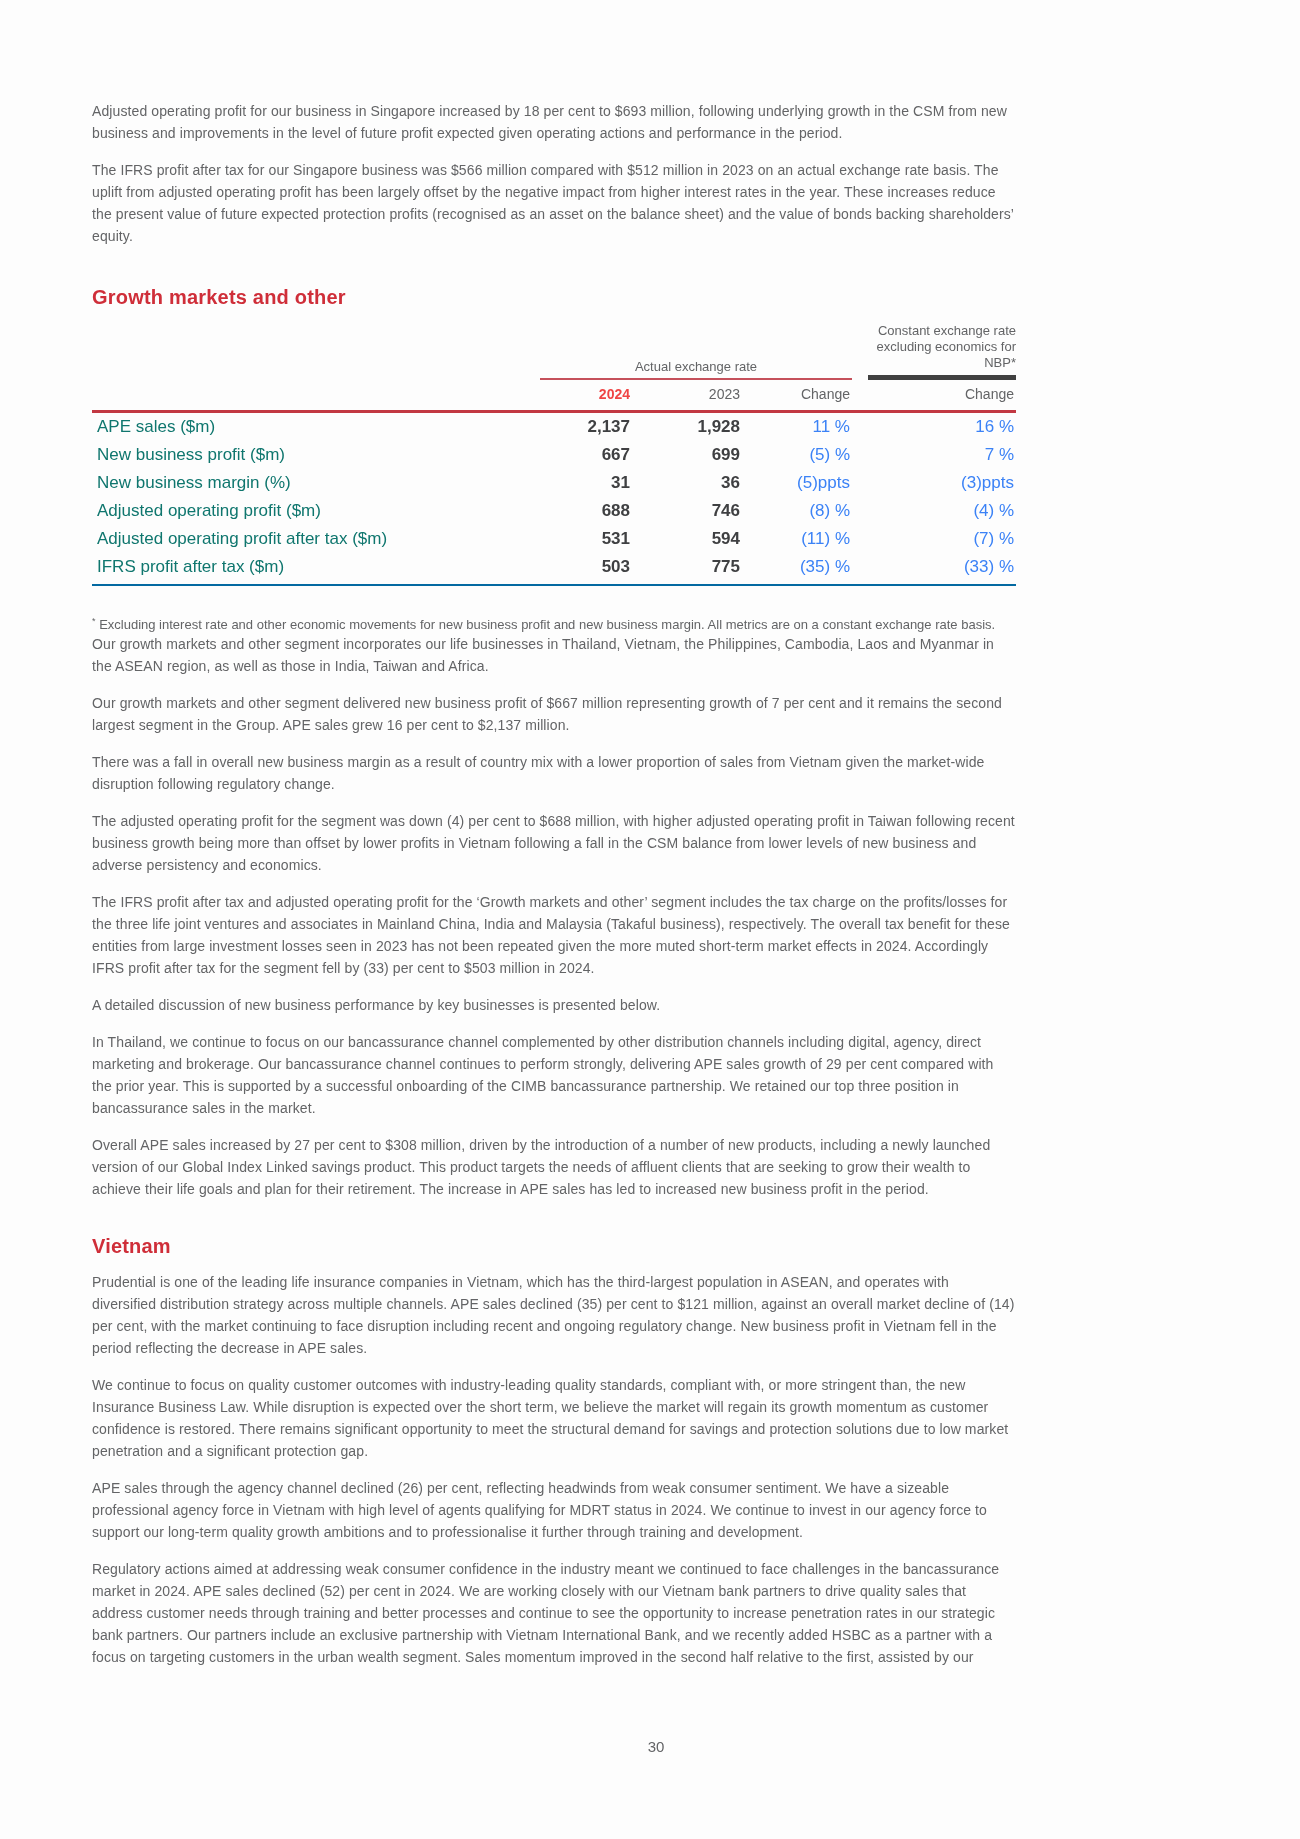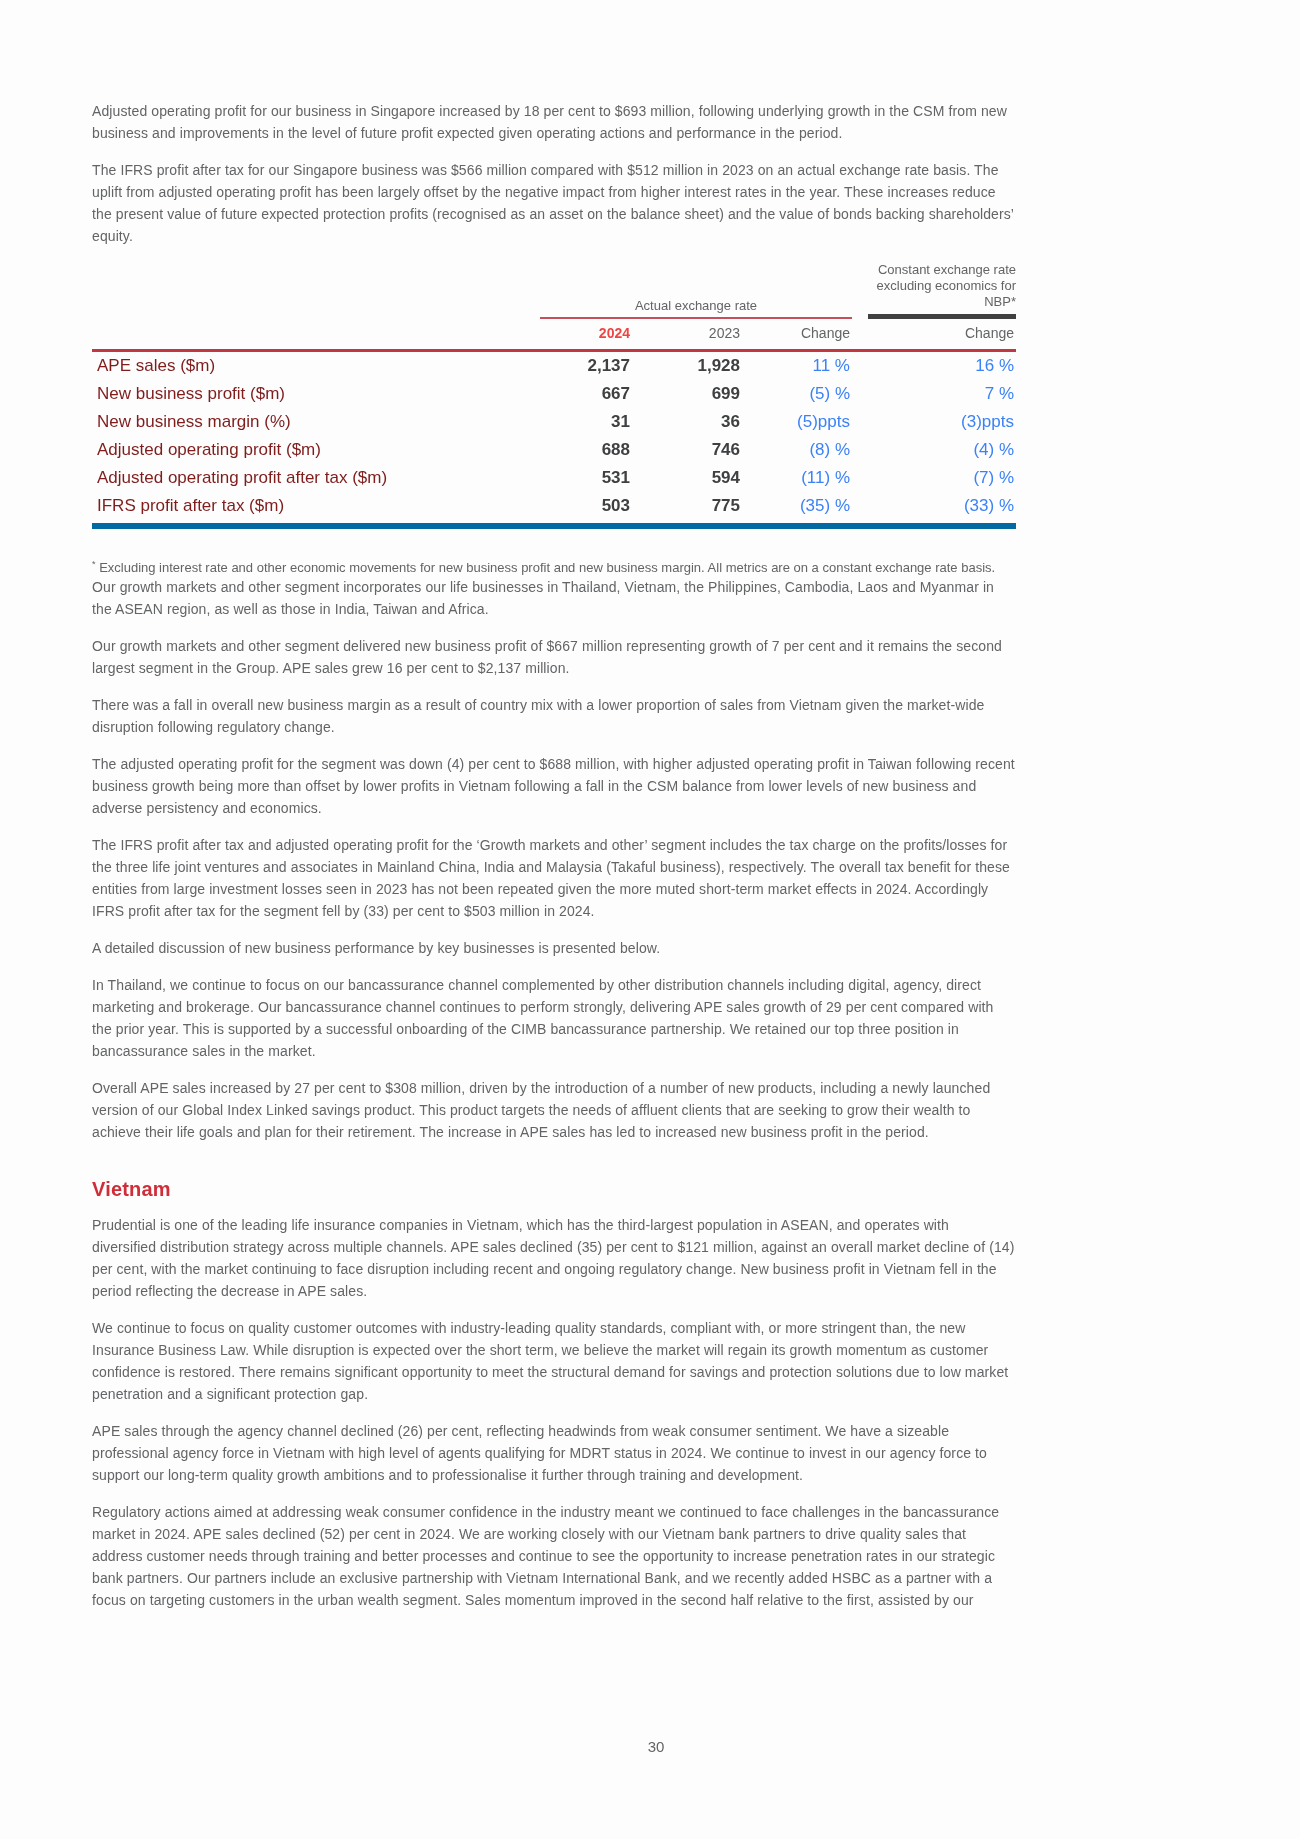--- a/index.html
+++ b/index.html
@@ -65,25 +65,25 @@
   tr.colhead td.b{font-weight:bold;color:#ef4444;}
   tr.datarow td{
     font-size:17px;
     padding:4px 2px 4px 0;
     text-align:right;
     height:17px;
   }
   tr.datarow td.lbl{
     text-align:left;
     padding-left:5px;
-    color:#7f1d1d;
+    color:#0f766e;
   }
   tr.datarow td.val{font-weight:bold;color:#3f4042;}
   tr.datarow td.chg{color:#3b82f6;}
-  tr.datarow.last td{border-bottom:6px solid #0369a1;padding-bottom:7px;}
+  tr.datarow.last td{border-bottom:2px solid #0369a1;padding-bottom:7px;}
   .footnote{
     font-size:13px;line-height:17px;
     color:#636466;
     margin:27px 0 0 0;
   }
   .footnote sup{font-size:9px;}
   .after-table{margin-top:37px;}
   .pagenum{
     position:absolute;
     left:12px;right:0;top:1738px;
@@ -93,20 +93,21 @@
 </style>
 </head>
 <body>
 
 <div class="page">
   <div class="content">
 
     <p class="body">Adjusted operating profit for our business in Singapore increased by 18 per cent to $693 million, following underlying growth in the CSM from new business and improvements in the level of future profit expected given operating actions and performance in the period.</p>
     <p class="body">The IFRS profit after tax for our Singapore business was $566 million compared with $512 million in 2023 on an actual exchange rate basis. The uplift from adjusted operating profit has been largely offset by the negative impact from higher interest rates in the year. These increases reduce the present value of future expected protection profits (recognised as an asset on the balance sheet) and the value of bonds backing shareholders’ equity.</p>
 
+    <h2 class="red first">Growth markets and other</h2>
 
     <table class="fin">
       <colgroup>
         <col style="width:448px">
           <col style="width:92px">
           <col style="width:110px">
           <col style="width:110px">
           <col style="width:164px">
       </colgroup>
       <tbody>

